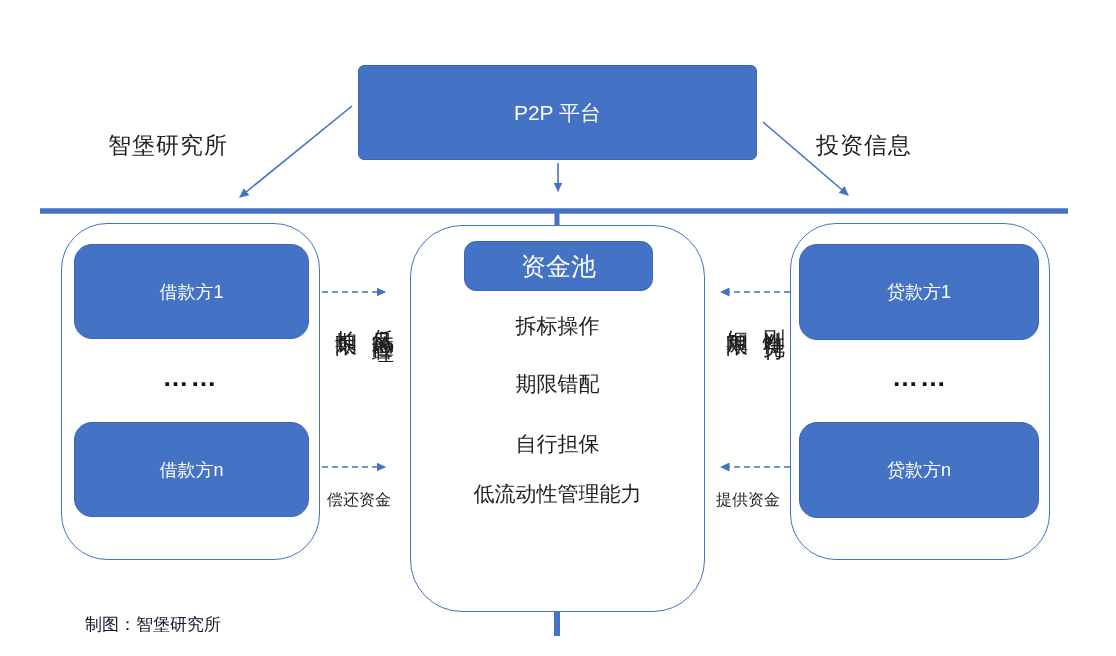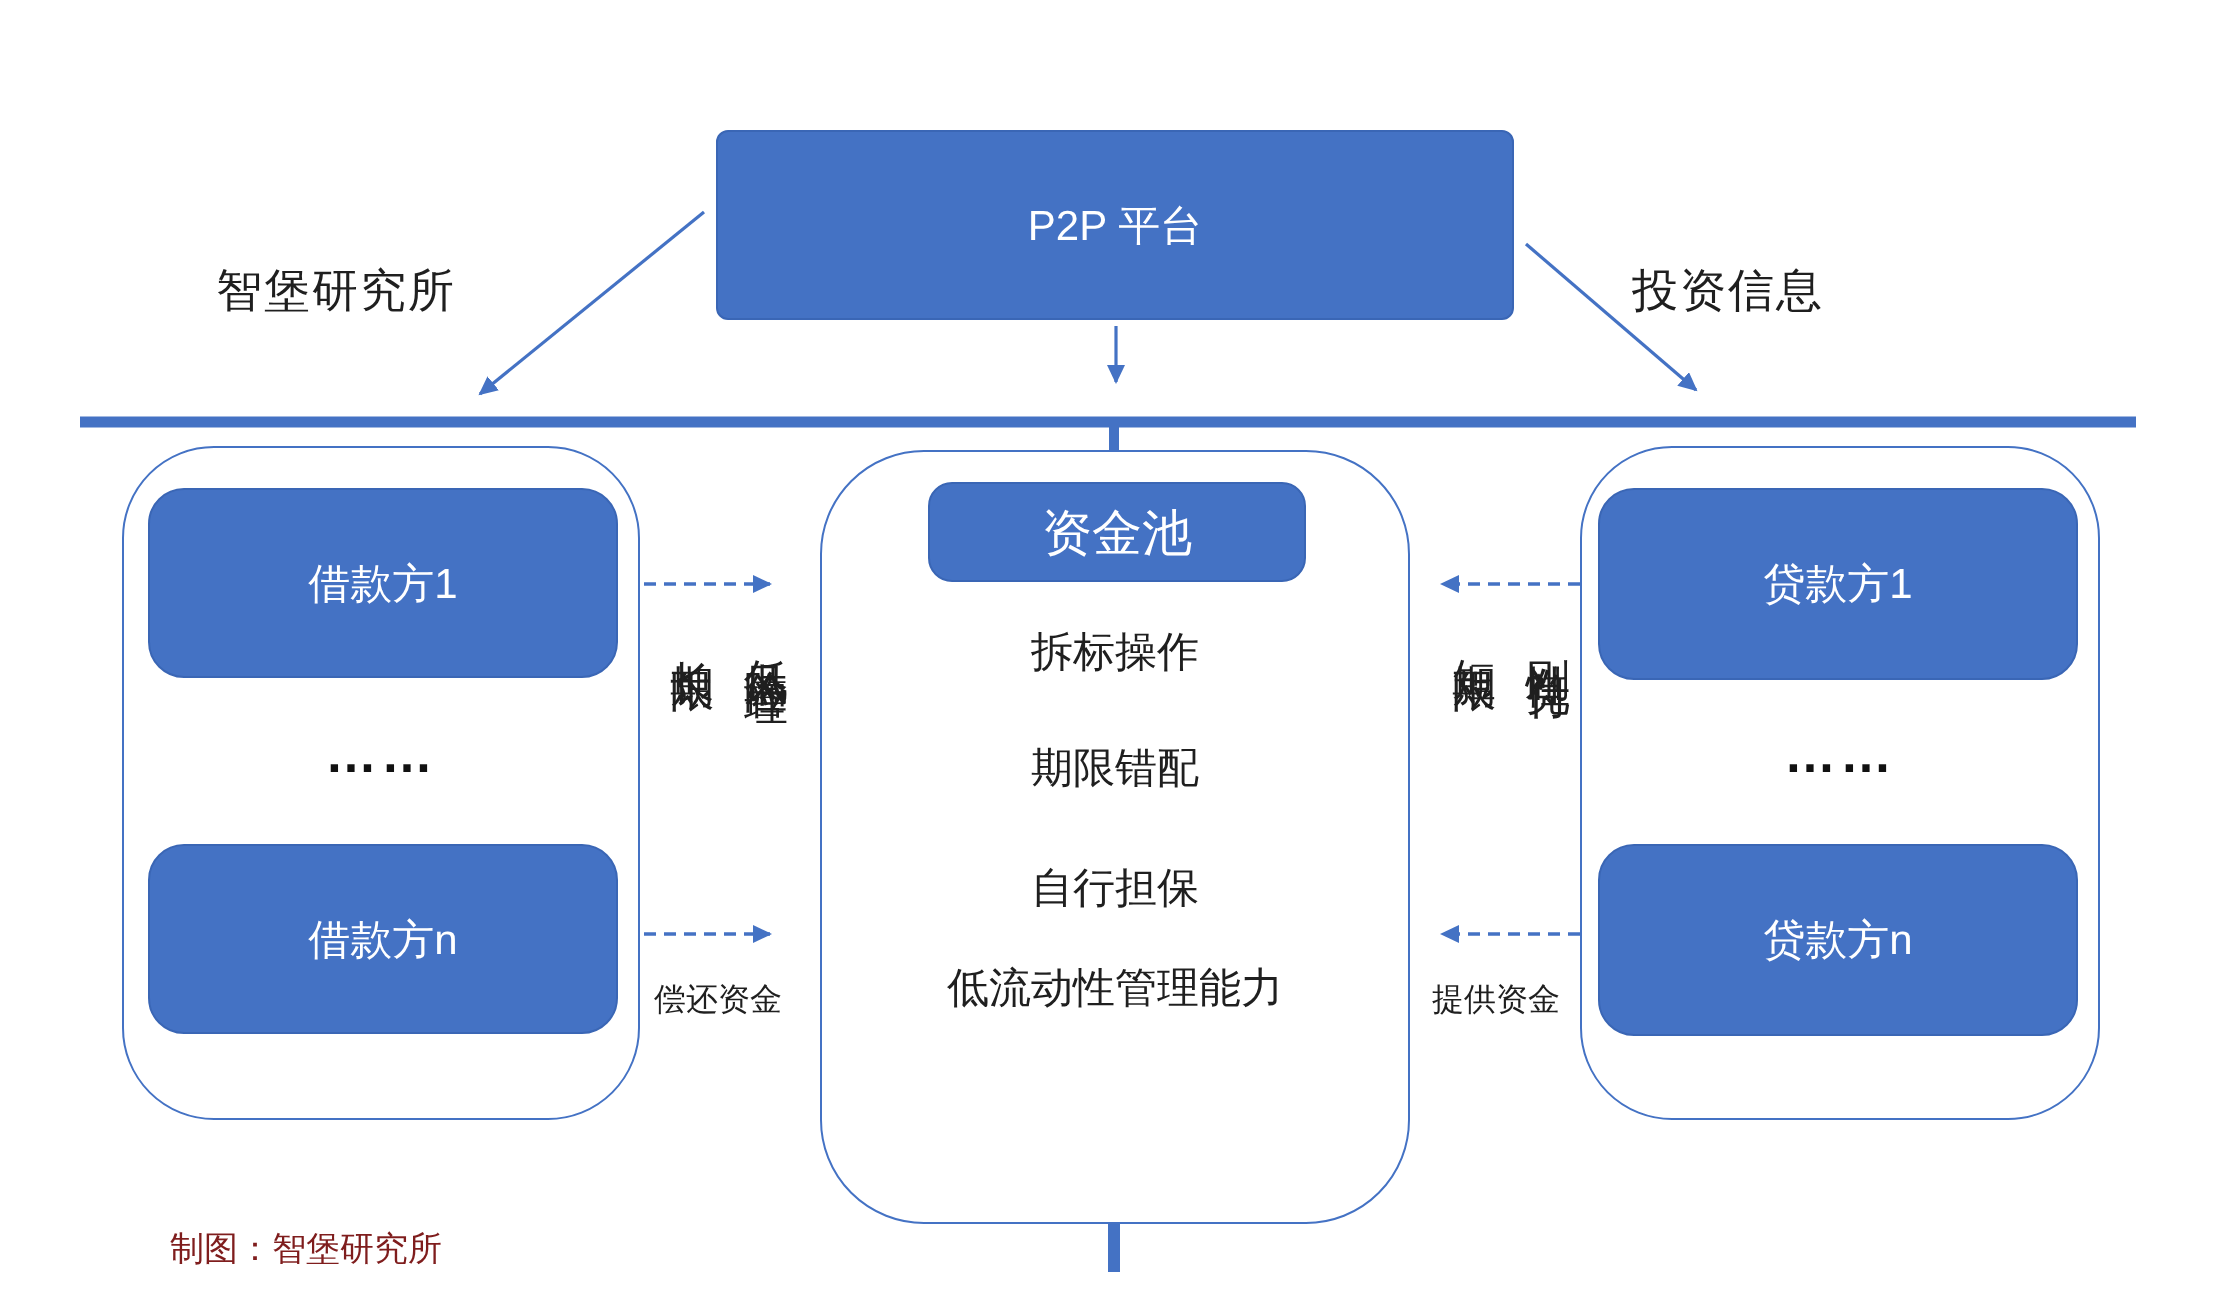--- a/index.html
+++ b/index.html
@@ -23,21 +23,21 @@
   .edge-label-left{left:108px;top:130px;}
   .edge-label-right{left:816px;top:130px;}
 
   .container{position:absolute;background:var(--color-background);border:1.6px solid var(--color-primary);border-radius:46px;}
   .container-left{left:61px;top:223px;width:257px;height:335px;}
   .container-center{left:410px;top:225px;width:293px;height:385px;border-radius:52px;}
   .container-right{left:790px;top:223px;width:258px;height:335px;}
 
   .sub-node{position:absolute;background:var(--color-node-fill);border:1px solid var(--color-node-border);
             color:var(--color-node-text);display:flex;align-items:center;justify-content:center;
-            border-radius:18px;font-size:21px;}
+            border-radius:18px;font-size:18px;}
   .container-left .sub-node{left:12px;width:233px;height:93px;}
   .sub-top{top:20px;}
   .sub-bottom{top:198px;}
   .container-right .sub-node{left:8px;width:238px;height:94px;}
 
   .ellipsis{position:absolute;top:138px;left:0;width:100%;text-align:center;
             font-size:26px;font-weight:bold;letter-spacing:2px;color:#111;}
 
   .pool-header{position:absolute;left:53px;top:15px;width:187px;height:48px;border-radius:12px;font-size:25px;}
   .pool-item{position:absolute;left:0;width:100%;height:28px;text-align:center;font-size:21px;color:var(--color-text);}
@@ -48,21 +48,21 @@
 
   .vlabels{position:absolute;display:flex;flex-direction:row;gap:7px;align-items:flex-start;}
   .vlabels-left{left:331px;top:312px;}
   .vlabels-right{left:722px;top:312px;}
   .vlabel{writing-mode:vertical-rl;text-orientation:upright;font-size:22px;letter-spacing:3px;color:var(--color-text);}
 
   .flow-caption{position:absolute;font-size:16px;color:var(--color-text);}
   .caption-repay{left:327px;top:490px;}
   .caption-provide{left:716px;top:490px;}
 
-  .footer-credit{position:absolute;left:85px;top:613px;font-size:17px;color:#7f1d1d;text-align:right;}
+  .footer-credit{position:absolute;left:85px;top:613px;font-size:17px;color:#0f172a;text-align:right;}
 
   svg.connectors{position:absolute;left:0;top:0;width:1116px;height:656px;pointer-events:none;}
   .conn{stroke:var(--color-primary);stroke-width:1.6;fill:none;}
   .conn-thick{stroke:var(--color-primary);stroke-width:5.5;fill:none;}
   .conn-stub{stroke:var(--color-primary);stroke-width:5;fill:none;}
   .conn-stub-bottom{stroke:var(--color-primary);stroke-width:6;fill:none;}
   .conn-dashed{stroke:var(--color-primary);stroke-width:1.7;stroke-dasharray:6 4;fill:none;}
   .arrowhead{fill:var(--color-primary);}
 </style>
 </head>

